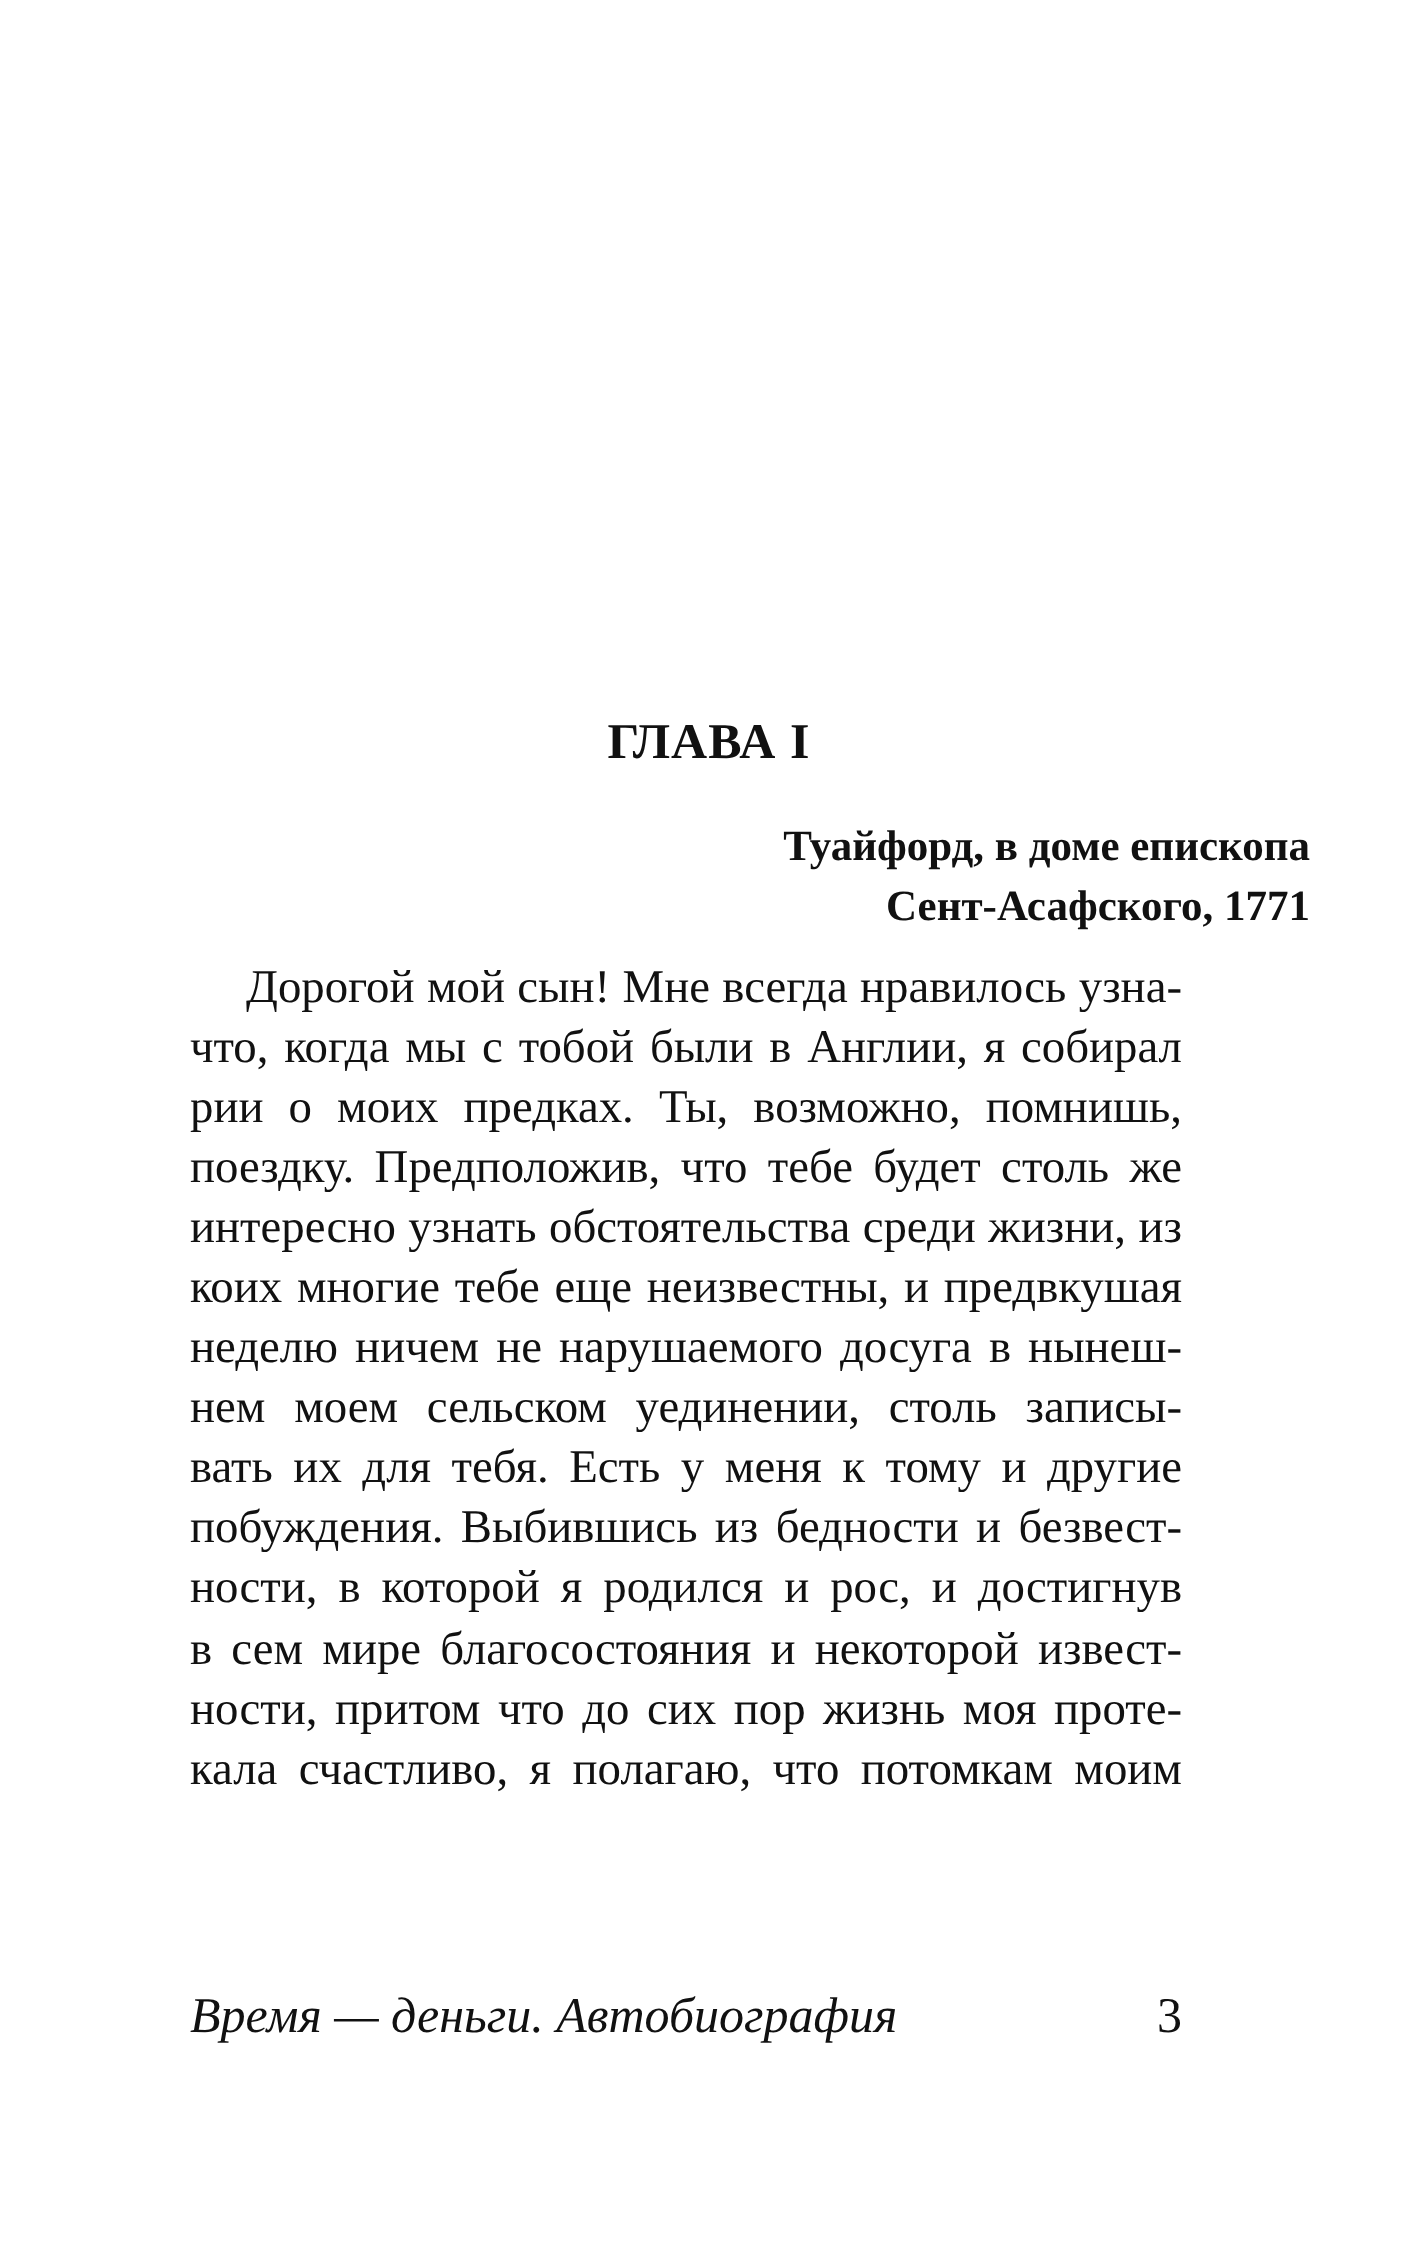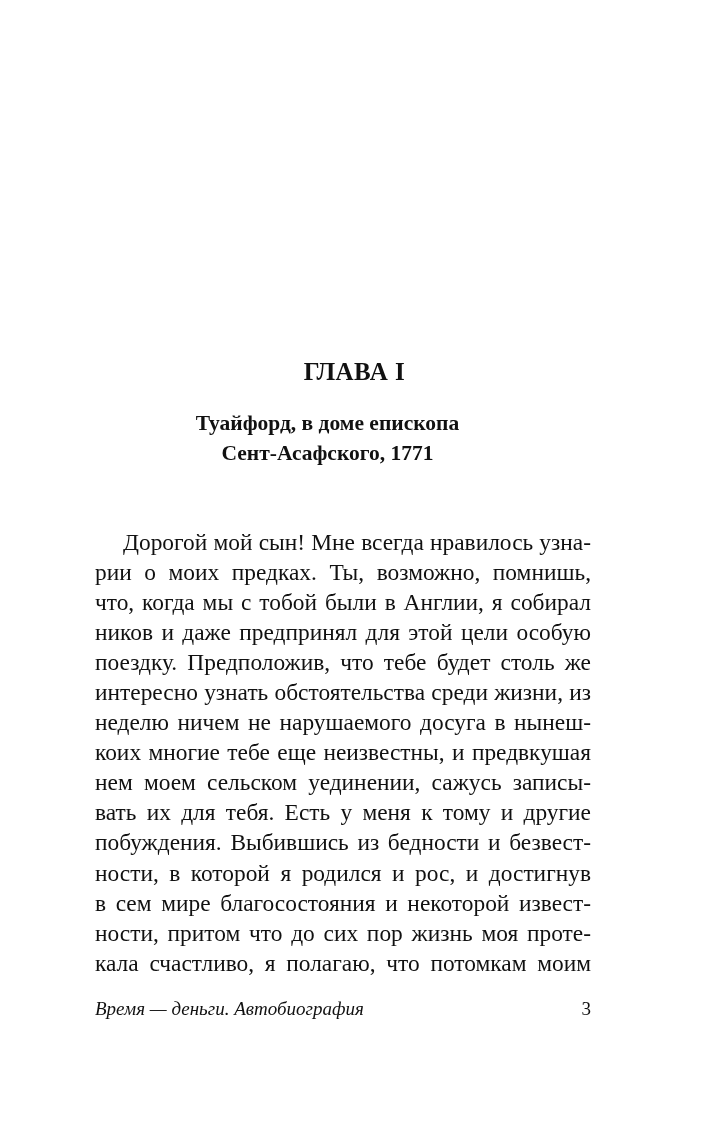--- a/index.html
+++ b/index.html
@@ -1,54 +1,53 @@
 <!DOCTYPE html>
 <html><head>
 <meta charset="utf-8">
 <style>
   html, body { margin: 0; padding: 0; background: #ffffff; }
   body { width: 709px; height: 1123px; position: relative; overflow: hidden;
          font-family: "Liberation Serif", "DejaVu Serif", serif; color: #111; }
   .page { position: absolute; left: 0; top: 0; width: 709px; height: 1123px; background: #fff; border-radius: 15px; }
   .chapter-title { position: absolute; top: 357px; left: 0; width: 709px; text-align: center;
                    font-weight: bold; font-size: 25px; letter-spacing: 0.5px; line-height: 30px; }
-  .subtitle { position: absolute; top: 408px; left: 0; width: 655px; text-align: center;
+  .subtitle { position: absolute; top: 408px; left: 0; width: 655px; text-align: right;
               font-weight: bold; font-size: 21.5px; line-height: 30px; }
   .subtitle div { white-space: nowrap; }
   .body-text { position: absolute; top: 479px; left: 95px; width: 496px;
                font-size: 23.4px; line-height: 30.05px; }
   .line { display: block; white-space: nowrap; text-align: justify; text-align-last: justify; height: 30.05px; }
-  .line.first { padding-left: 28px; margin-top: 48px; }
+  .line.first { padding-left: 28px; }
   .footer { position: absolute; top: 995px; left: 95px; width: 496px; height: 28px;
-            font-size: 19px; line-height: 28px; }
+            font-size: 25px; line-height: 28px; }
   .footer-title { position: absolute; left: 0; top: 0; font-style: italic; white-space: nowrap; }
   .footer-page { position: absolute; right: 0; top: 0; }
 </style>
 </head>
 <body>
 
 <div class="page">
 
   <div class="chapter-title">ГЛАВА I</div>
 
   <div class="subtitle">
     <div>Туайфорд, в доме епископа</div>
     <div>Сент-Асафского, 1771</div>
   </div>
 
   <div class="body-text">
     <span class="line first">Дорогой мой сын! Мне всегда нравилось узна-</span>
+    <span class="line">что, когда мы с тобой были в Англии, я собирал</span>
     <span class="line">рии о моих предках. Ты, возможно, помнишь,</span>
-    <span class="line">что, когда мы с тобой были в Англии, я собирал</span>
-    <span class="line">ников и даже предпринял для этой цели особую</span>
     <span class="line">поездку. Предположив, что тебе будет столь же</span>
     <span class="line">интересно узнать обстоятельства среди жизни, из</span>
+    <span class="line">коих многие тебе еще неизвестны, и предвкушая</span>
     <span class="line">неделю ничем не нарушаемого досуга в нынеш-</span>
-    <span class="line">коих многие тебе еще неизвестны, и предвкушая</span>
-    <span class="line">нем моем сельском уединении, сажусь записы-</span>
+    <span class="line">нем моем сельском уединении, столь записы-</span>
     <span class="line">вать их для тебя. Есть у меня к тому и другие</span>
     <span class="line">побуждения. Выбившись из бедности и безвест-</span>
     <span class="line">ности, в которой я родился и рос, и достигнув</span>
     <span class="line">в сем мире благосостояния и некоторой извест-</span>
     <span class="line">ности, притом что до сих пор жизнь моя проте-</span>
     <span class="line">кала счастливо, я полагаю, что потомкам моим</span>
   </div>
 
   <div class="footer">
     <span class="footer-title">Время — деньги. Автобиография</span>

